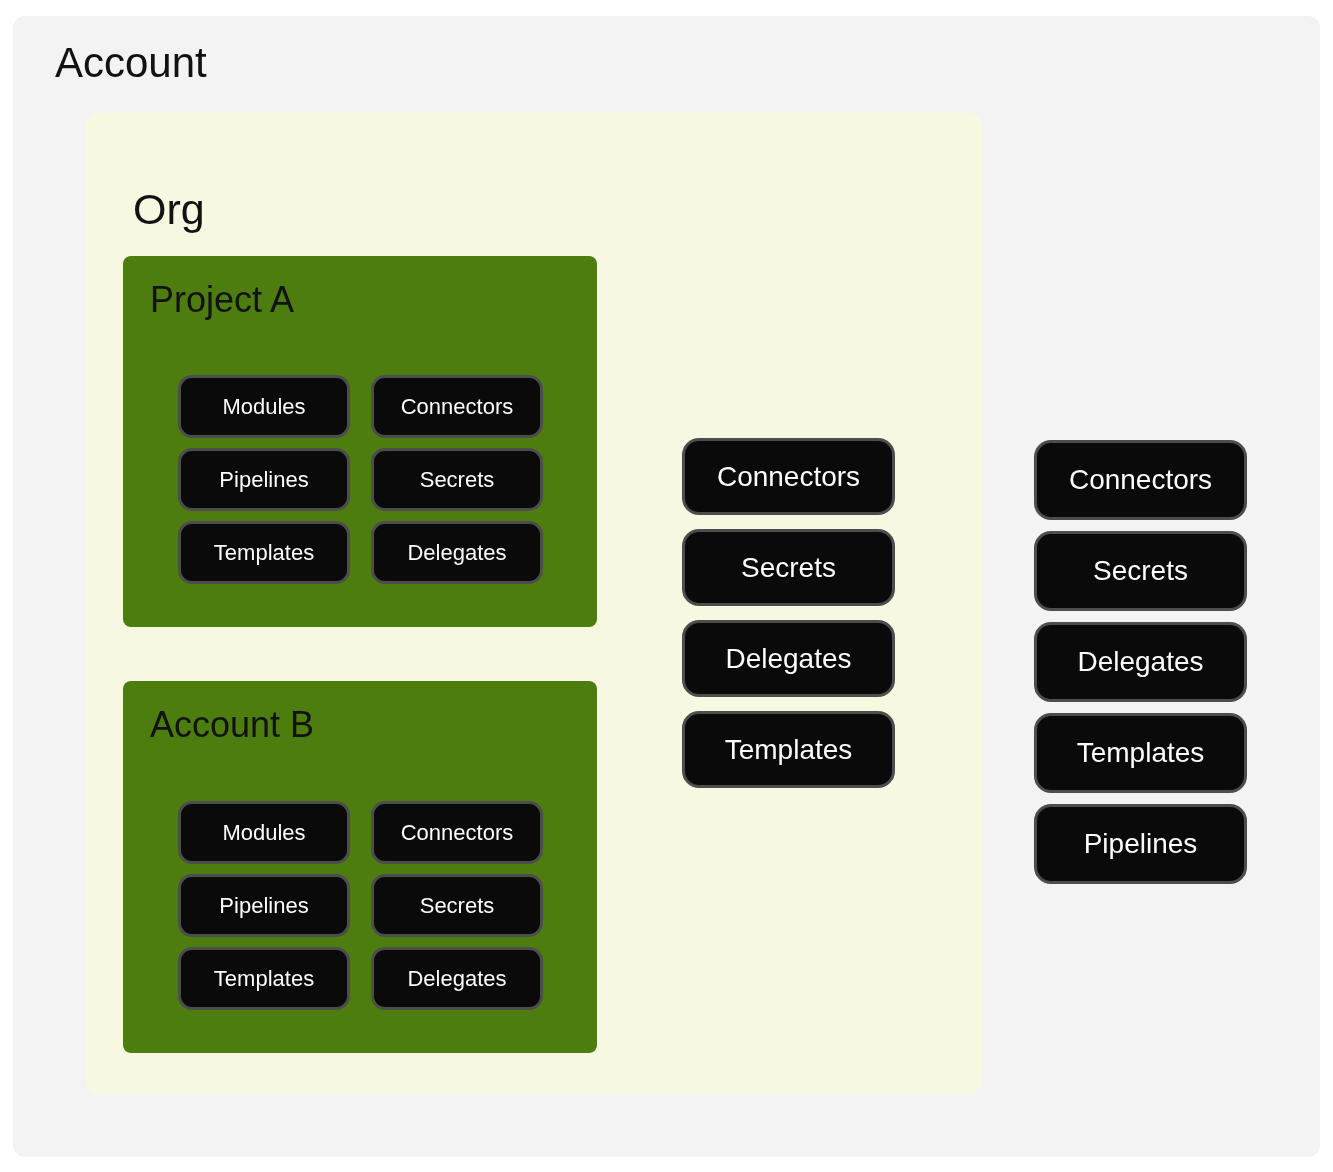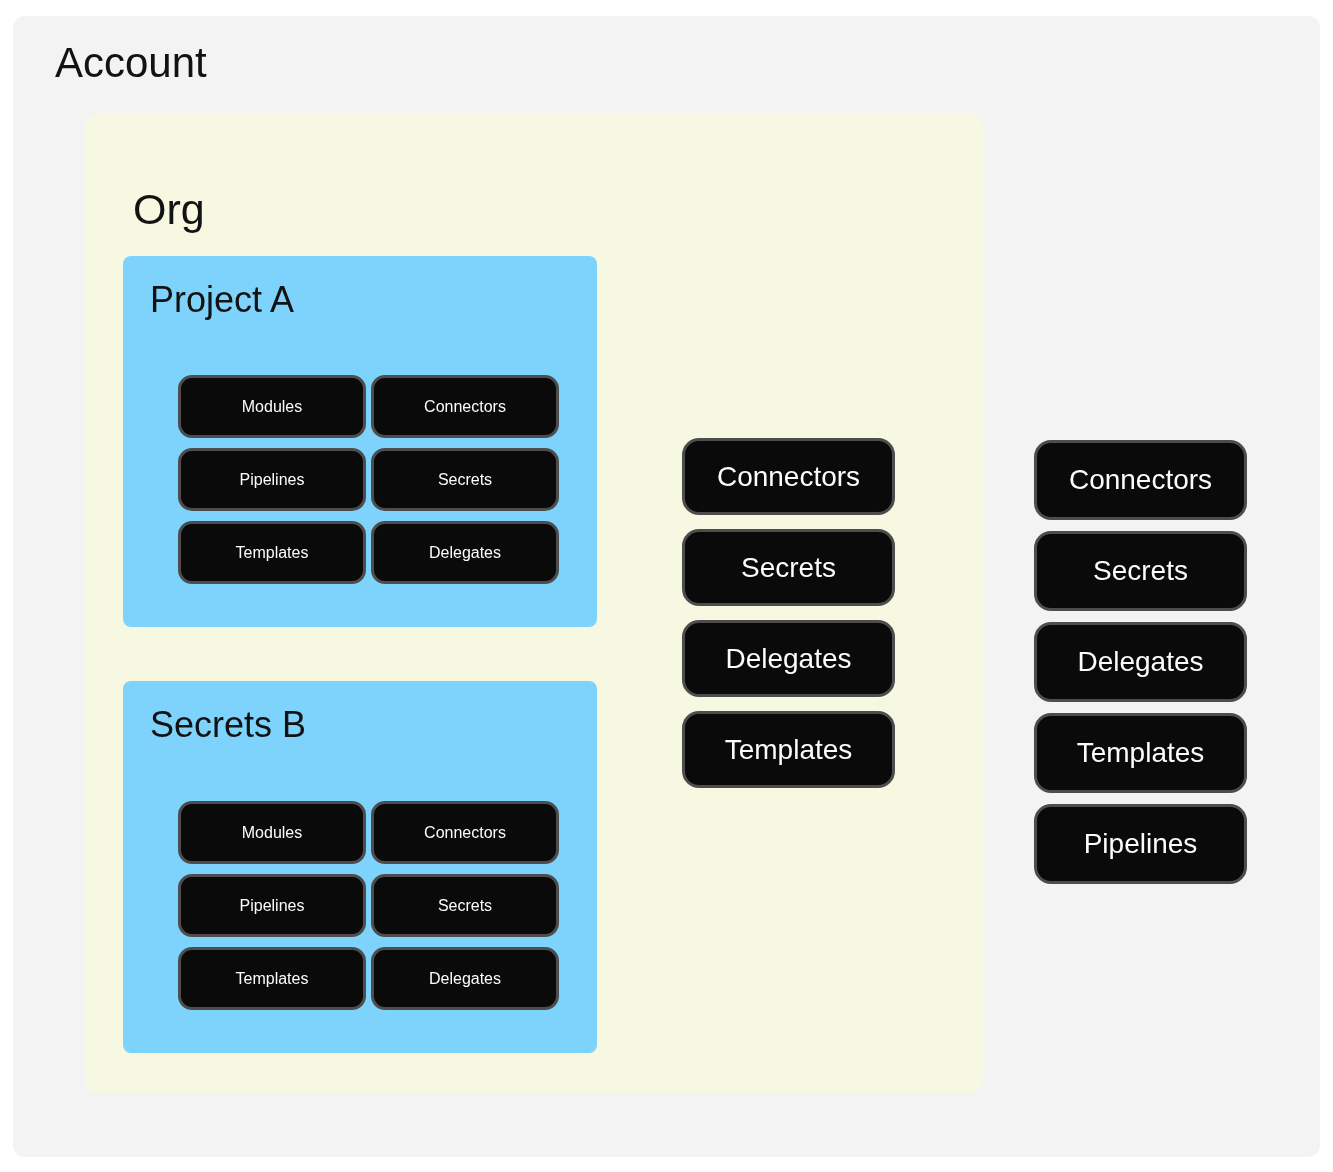--- a/index.html
+++ b/index.html
@@ -19,41 +19,41 @@
     position:absolute; left:72px; top:97px; width:898px; height:980px;
     background:#f7f8e1; border-radius:14px;
   }
   .org-title {
     position:absolute; left:48px; top:40px;
     font-size:43px; line-height:1.2; color:#121212;margin-top:31px;
   }
 
   .project-box {
     position:absolute; left:38px; width:474px; height:371px;
-    background:#7dd3fc; border-radius:8px;
+    background:#4d7c0f; border-radius:8px;
   }
   .project-a { top:143px; }
   .project-b { top:568px; height:372px; }
   .project-title {
     position:absolute; left:27px; top:22px;
     font-size:36px; line-height:1.2; color:#121212;
   }
   .project-grid {
     position:absolute; left:55px; top:119px;
     display:grid; grid-template-columns:172px 172px;
     column-gap:21px; row-gap:10px;
   }
   .project-b .project-grid { top:120px; }
 
   .pill {
     background:#0a0a0a; border:3px solid #4d4d4d; color:#fcfcfc;
     display:flex; align-items:center; justify-content:center;
     box-sizing:border-box; text-align:center;
   }
-  .pill-sm { width:188px; height:63px; border-radius:14px; font-size:16px; }
+  .pill-sm { width:172px; height:63px; border-radius:14px; font-size:22px; }
   .pill-md { width:213px; height:77px; border-radius:17px; font-size:28px; }
   .pill-lg { width:213px; height:80px; border-radius:17px; font-size:28px; }
 
   .org-column {
     position:absolute; left:597px; top:325px;
     display:flex; flex-direction:column; gap:14px;
   }
   .account-column {
     position:absolute; left:1021px; top:424px;
     display:flex; flex-direction:column; gap:11px;
@@ -76,21 +76,21 @@
           <div class="pill pill-sm">Modules</div>
           <div class="pill pill-sm">Connectors</div>
           <div class="pill pill-sm">Pipelines</div>
           <div class="pill pill-sm">Secrets</div>
           <div class="pill pill-sm">Templates</div>
           <div class="pill pill-sm">Delegates</div>
         </div>
       </div>
 
       <div class="project-box project-b">
-        <div class="project-title">Secrets B</div>
+        <div class="project-title">Account B</div>
         <div class="project-grid">
           <div class="pill pill-sm">Modules</div>
           <div class="pill pill-sm">Connectors</div>
           <div class="pill pill-sm">Pipelines</div>
           <div class="pill pill-sm">Secrets</div>
           <div class="pill pill-sm">Templates</div>
           <div class="pill pill-sm">Delegates</div>
         </div>
       </div>
 

